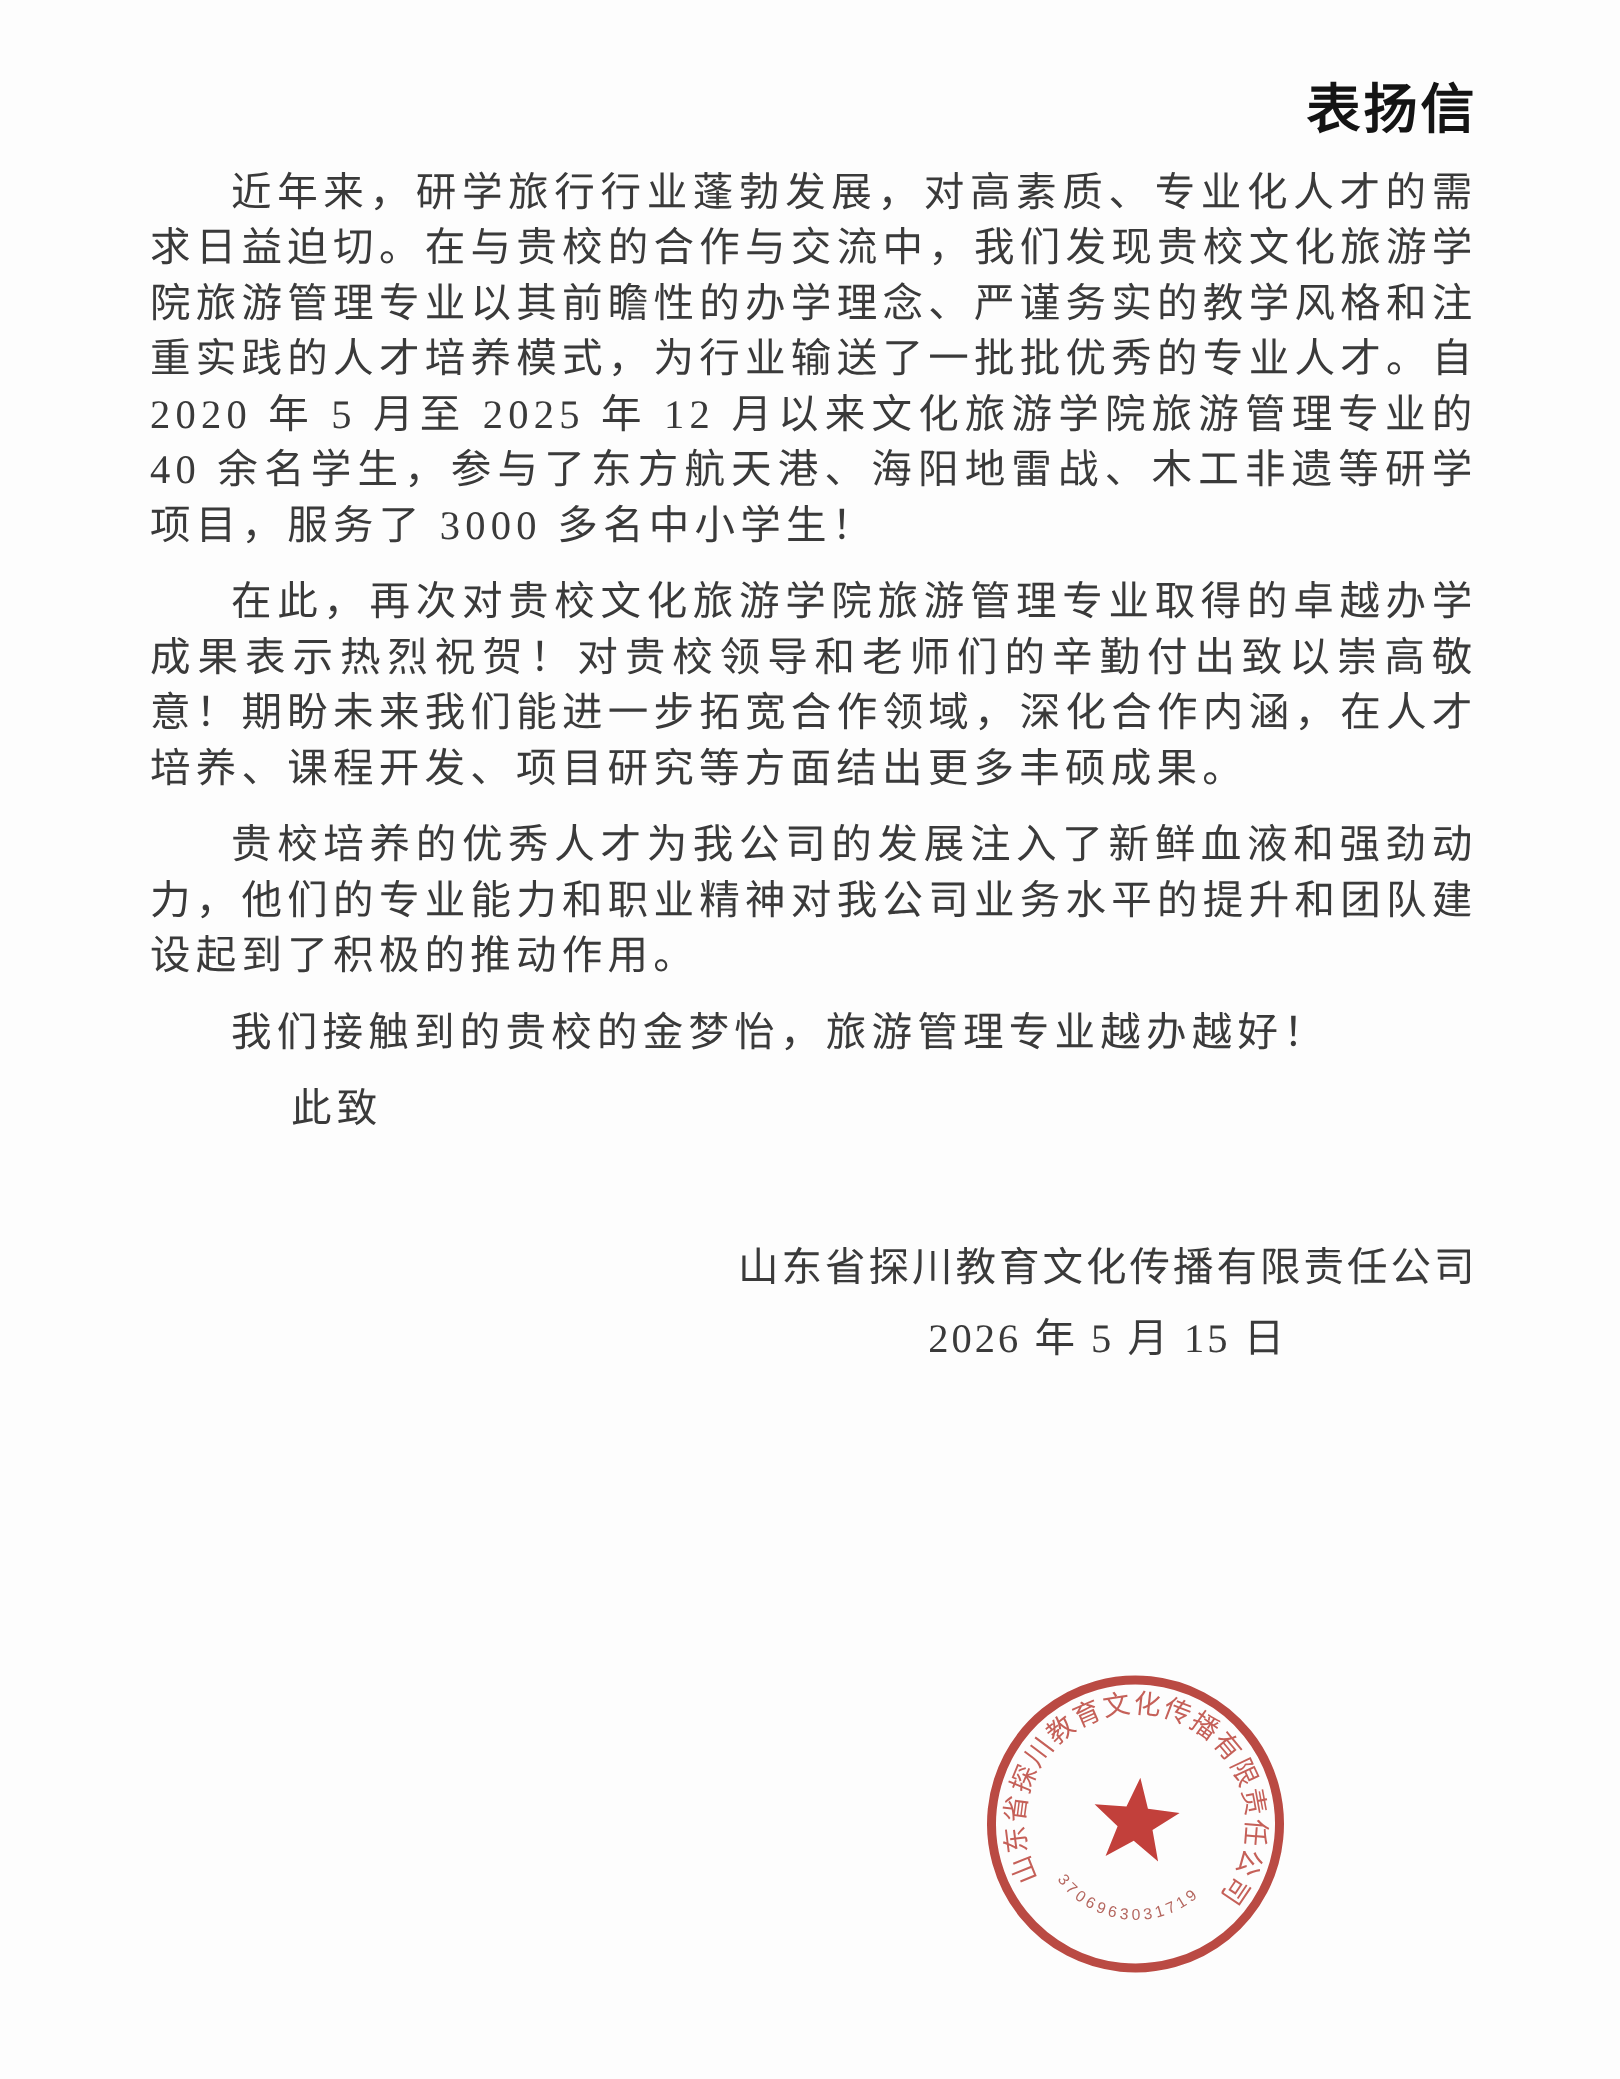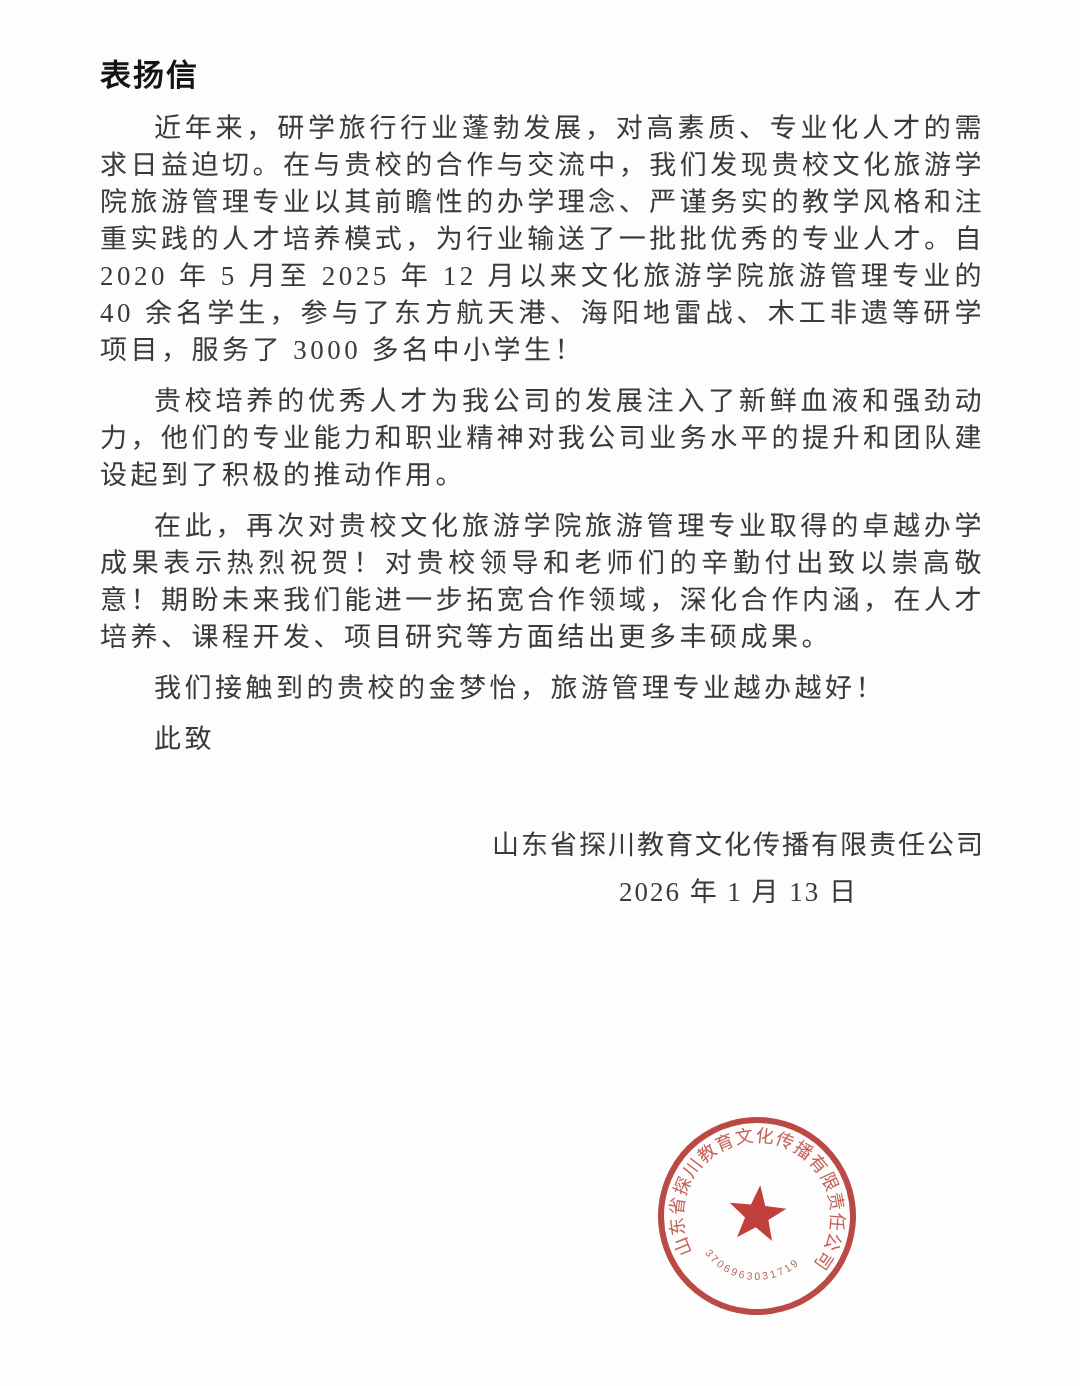--- a/index.html
+++ b/index.html
@@ -12,41 +12,42 @@
     width: 1080px;
     height: 1386px;
     background: #fdfdfd;
     overflow: hidden;
     box-sizing: border-box;
     padding: 56px 95px 0 100px;
     font-family: "Liberation Serif", "DejaVu Serif", serif;
     color: #3a3a3a;
   }
   .doc-title {
-    text-align: left;
-    font-family: Liberation Serif, serif;
+    text-align: right;
+    font-family: Liberation Mono, monospace;
     font-weight: 700;
-    font-size: 31px;
+    font-size: 36px;
     line-height: 40px;
     color: #141414;
     margin: 0 0 14px 0;
     letter-spacing: 2px;
   }
   .para {
     font-size: 27px;
     line-height: 37px;
     letter-spacing: 3.5px;
     text-align: justify;
     margin: 0 0 14px 0;
   }
   .indent {
     text-indent: 2em;
   }
   .no-bottom-gap {
     margin-bottom: 0;
+    margin-left: 40px;
   }
   .signature-wrap {
     margin-top: 64px;
     text-align: right;
   }
   .signature-inner {
     display: inline-block;
     text-align: center;
   }
   .signature-company,
@@ -72,30 +73,30 @@
 </head>
 <body>
 
 <div class="page">
 
   <h1 class="doc-title">表扬信</h1>
 
 
 
   <p class="para indent">近年来，研学旅行行业蓬勃发展，对高素质、专业化人才的需求日益迫切。在与贵校的合作与交流中，我们发现贵校文化旅游学院旅游管理专业以其前瞻性的办学理念、严谨务实的教学风格和注重实践的人才培养模式，为行业输送了一批批优秀的专业人才。自 2020 年 5 月至 2025 年 12 月以来文化旅游学院旅游管理专业的 40 余名学生，参与了东方航天港、海阳地雷战、木工非遗等研学项目，服务了 3000 多名中小学生！</p>
+  <p class="para indent">在此，再次对贵校文化旅游学院旅游管理专业取得的卓越办学成果表示热烈祝贺！对贵校领导和老师们的辛勤付出致以崇高敬意！期盼未来我们能进一步拓宽合作领域，深化合作内涵，在人才培养、课程开发、项目研究等方面结出更多丰硕成果。</p>
   <p class="para indent">贵校培养的优秀人才为我公司的发展注入了新鲜血液和强劲动力，他们的专业能力和职业精神对我公司业务水平的提升和团队建设起到了积极的推动作用。</p>
-  <p class="para indent">在此，再次对贵校文化旅游学院旅游管理专业取得的卓越办学成果表示热烈祝贺！对贵校领导和老师们的辛勤付出致以崇高敬意！期盼未来我们能进一步拓宽合作领域，深化合作内涵，在人才培养、课程开发、项目研究等方面结出更多丰硕成果。</p>
   <p class="para indent">我们接触到的贵校的金梦怡，旅游管理专业越办越好！</p>
 
   <p class="para indent no-bottom-gap">此致</p>
 
   <div class="signature-wrap">
     <div class="signature-inner">
       <div class="signature-company">山东省探川教育文化传播有限责任公司</div>
-      <div class="signature-date">2026 年 1 月 13 日</div>
+      <div class="signature-date">2026 年 5 月 15 日</div>
     </div>
   </div>
 
   <div class="seal">
     <svg width="210" height="210" viewBox="0 0 210 210" xmlns="http://www.w3.org/2000/svg">
       <defs>
         <path id="ringTextPath" d="M 44.4 147.5 A 74 74 0 1 1 165.6 147.5" fill="none"></path>
         <path id="numberPath" d="M 52.6 141.7 A 64 64 0 0 0 157.4 141.7" fill="none"></path>
       </defs>
       <circle cx="105" cy="105" r="96" fill="none" stroke="#b73a33" stroke-width="6"></circle>

